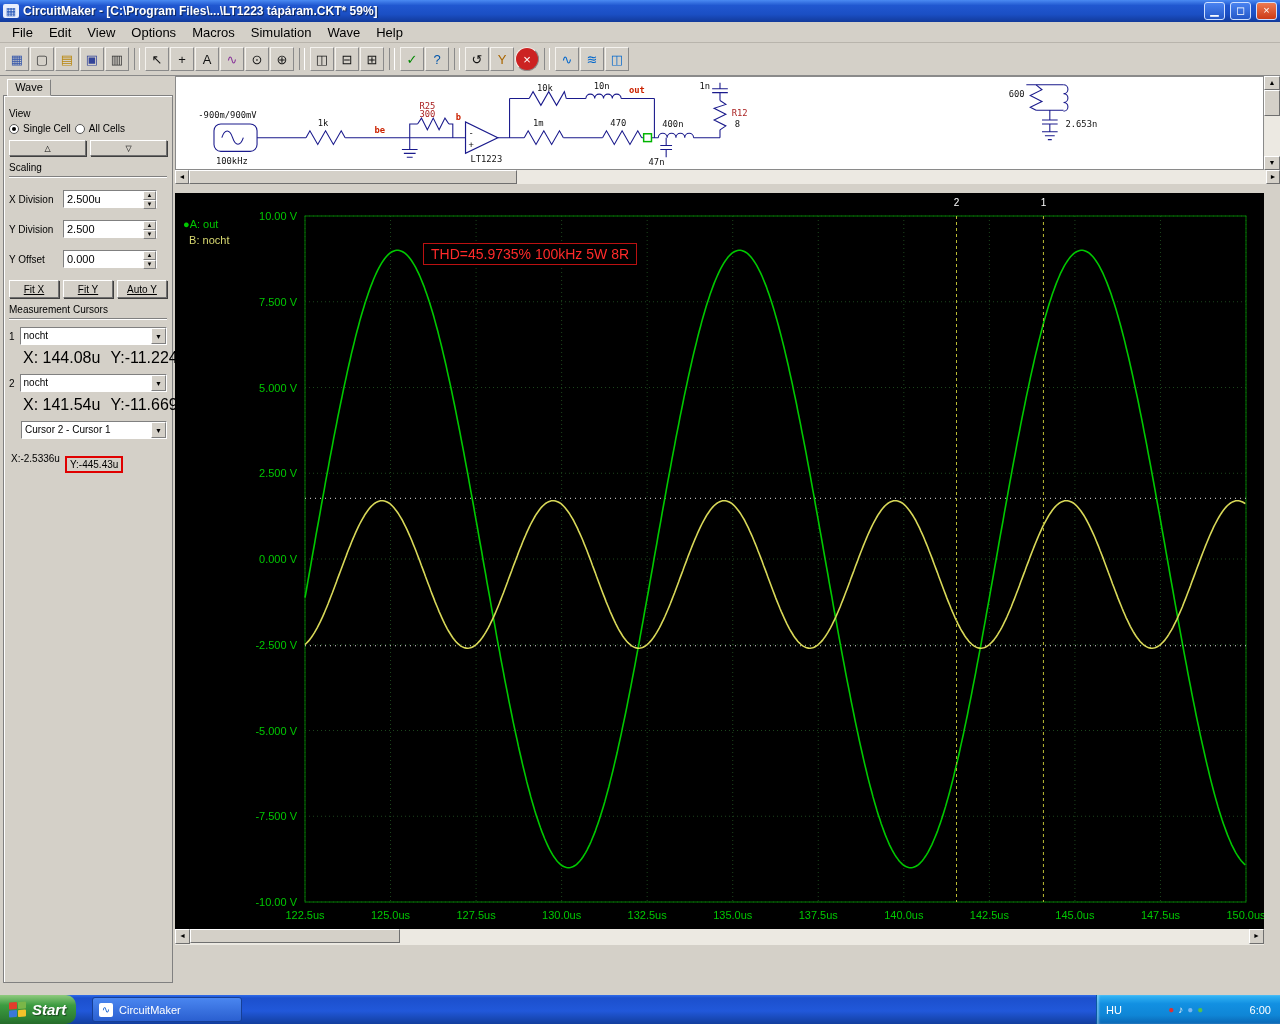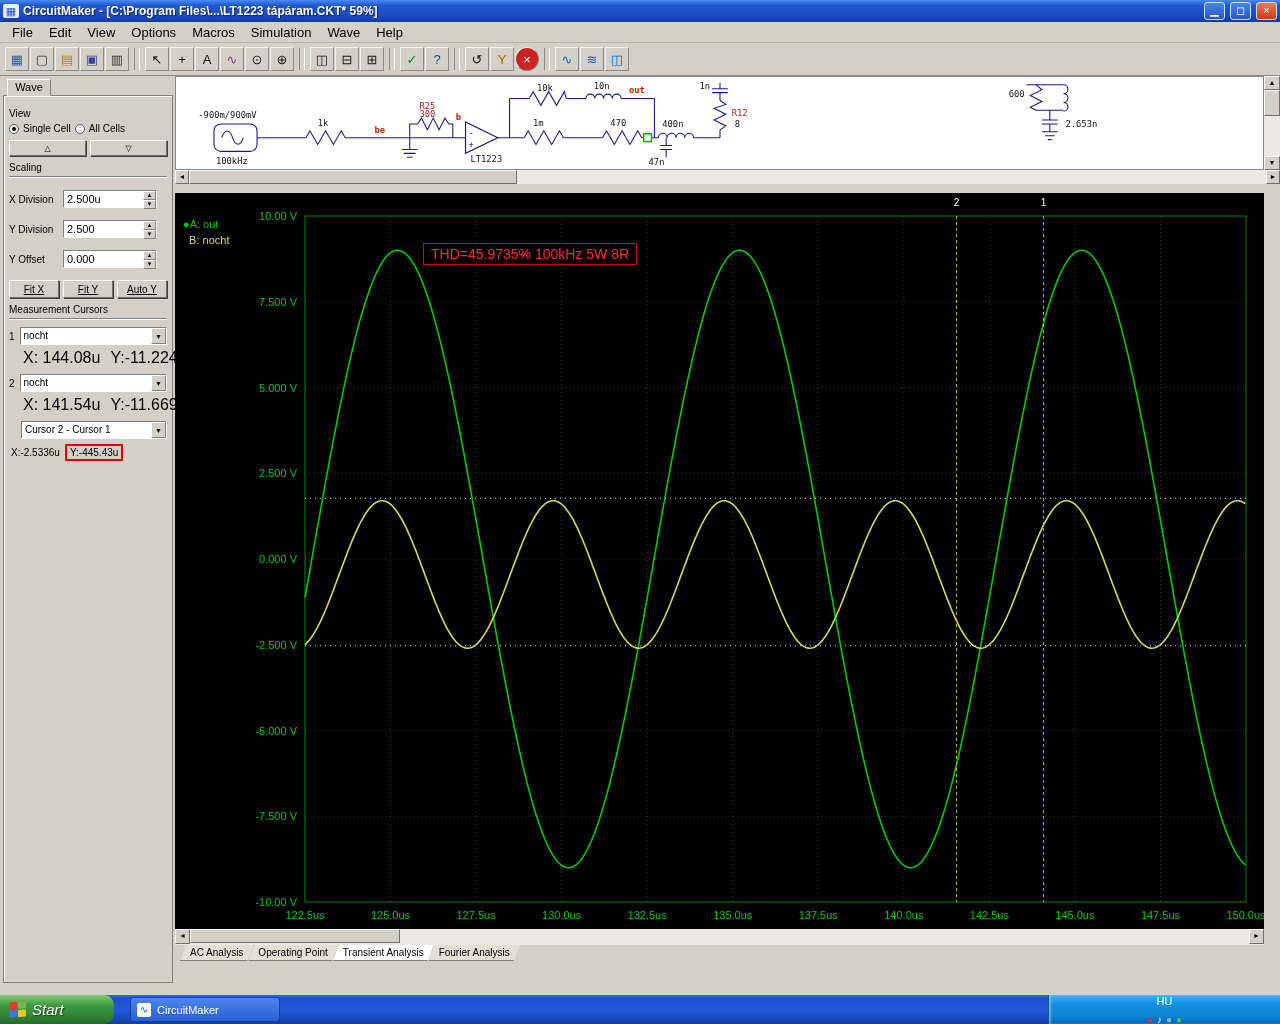--- a/index.html
+++ b/index.html
@@ -42,21 +42,21 @@
   .sb{flex:1;font-size:6px;line-height:7px;text-align:center;background:#d4d0c8;border:1px solid;border-color:#fff #808080 #808080 #fff;}
   .fit-row{display:flex;gap:4px;margin:7px 0 2px;}
   .fit-btn{flex:1;height:18px;text-decoration:underline;}
   .cursor-row{display:flex;align-items:center;gap:5px;margin-top:7px;font-size:10px;}
   .combo{display:flex;height:18px;flex:1;border:1px solid;border-color:#808080 #fff #fff #808080;background:#fff;}
   .combo-val{flex:1;font-size:10px;padding:2px 3px;white-space:nowrap;overflow:hidden;}
   .combo-btn{width:15px;background:#d4d0c8;border:1px solid;border-color:#fff #808080 #808080 #fff;font-size:7px;display:flex;align-items:center;justify-content:center;}
   .readout{font-size:16px;margin:4px 0 0 14px;white-space:nowrap;display:flex;}
   .readout .ry{margin-left:10px;}
   .diff-readout{display:flex;align-items:center;margin:5px 0 0 2px;font-size:10px;}
-  .red-box{border:2px solid #e00000;padding:1px 3px;margin-left:5px;}
+  .red-box{border:2px solid #e00000;padding:1px 3px;margin-left:5px;margin-top:12px;}
 
   
   #right{flex:1;display:flex;flex-direction:column;}
   #schem-row{display:flex;height:94px;}
   #schematic{width:1089px;height:94px;background:#fff;border:1px solid #8a8a8a;flex:0 0 auto;}
   #schematic path,#schematic polyline{stroke:#1a1a8c;fill:none;stroke-width:1.1;}
   #schematic .opamp{stroke:#1a1a8c;fill:none;stroke-width:1.2;}
   #schematic text{font-family:"DejaVu Sans Mono",monospace;font-size:9px;fill:#111;}
   #schematic .t-red{fill:#cc2200;font-weight:bold;}
   #schematic .t-ref{fill:#aa2222;}
@@ -86,26 +86,26 @@
 
   #wave-scroll-row{height:16px;display:flex;background:#ece9e2;width:1089px;}
   #wave-scroll-row .sa{width:15px;height:15px;}
   #tabs{height:18px;display:flex;align-items:flex-start;padding-left:5px;width:1089px;}
   .sheet-tab{height:16px;font-size:10px;padding:2px 10px;background:#e4e0d4;color:#000;margin-right:-5px;clip-path:polygon(6px 0,100% 0,calc(100% - 6px) 100%,0 100%);border-bottom:1px solid #808080;}
   .sheet-tab.active{background:#fff;z-index:2;position:relative;}
   #bottom-fill{flex:1;}
 
   
   #taskbar{height:29px;background:linear-gradient(180deg,#2f6ceb 0%,#1c50cd 10%,#2158da 55%,#123e9e 100%);display:flex;align-items:stretch;}
-  #start-btn{width:114px;background:linear-gradient(180deg,#8fca7e 0%,#3d9c41 35%,#2d7f33 80%,#256b2a 100%);border-radius:0 10px 10px 0;display:flex;align-items:center;gap:6px;padding-left:9px;color:#fff;font-style:italic;font-weight:normal;font-size:15px;text-shadow:1px 1px 1px rgba(0,0,0,.5);}
+  #start-btn{width:76px;background:linear-gradient(180deg,#8fca7e 0%,#3d9c41 35%,#2d7f33 80%,#256b2a 100%);border-radius:0 10px 10px 0;display:flex;align-items:center;gap:6px;padding-left:9px;color:#fff;font-style:italic;font-weight:bold;font-size:15px;text-shadow:1px 1px 1px rgba(0,0,0,.5);}
   .flag{width:17px;height:15px;display:grid;grid-template-columns:1fr 1fr;grid-template-rows:1fr 1fr;gap:1px;transform:skewY(-4deg);}
   .flag i{border-radius:1px;}
   #task-btn{margin:2px 0 2px 16px;width:150px;background:linear-gradient(#4a86f0,#2a5fd0);border-radius:3px;border:1px solid #163f96;color:#fff;font-size:11px;display:flex;align-items:center;gap:6px;padding-left:6px;}
   .task-icon{width:14px;height:14px;background:#fff;color:#0055cc;font-size:10px;line-height:14px;text-align:center;border-radius:2px;}
-  #tray{margin-left:auto;width:232px;background:linear-gradient(180deg,#35b6f5 0%,#1290e2 30%,#0f86d6 70%,#0a66b4 100%);border-left:1px solid #0a5aa0;box-shadow:inset 2px 0 2px rgba(255,255,255,.35);display:flex;align-items:center;gap:7px;padding:0 9px;color:#fff;font-size:11px;flex-direction:column;}
+  #tray{margin-left:auto;width:184px;background:linear-gradient(180deg,#35b6f5 0%,#1290e2 30%,#0f86d6 70%,#0a66b4 100%);border-left:1px solid #0a5aa0;box-shadow:inset 2px 0 2px rgba(255,255,255,.35);display:flex;align-items:center;gap:7px;padding:0 9px;color:#fff;font-size:11px;}
   #tray-icons{display:flex;gap:4px;align-items:center;flex:1;justify-content:center;}
   #tray-time{font-size:11px;}
 </style>
 </head>
 <body>
 
 <div id="titlebar">
   <span class="title-icon">▦</span>
   <span id="title-text">CircuitMaker - [C:\Program Files\...\LT1223 tápáram.CKT* 59%]</span>
   <span class="win-btn">▁</span>
@@ -388,26 +388,20 @@
       <div id="thd-box">THD=45.9735% 100kHz 5W 8R</div>
     </div>
 
     <div id="wave-scroll-row">
       <span class="sa">◄</span>
       <span class="thumb-h" style="width:210px"></span>
       <span class="track"></span>
       <span class="sa">►</span>
     </div>
 
-    <div id="tabs">
-        <span class="sheet-tab">AC Analysis</span>
-        <span class="sheet-tab">Operating Point</span>
-        <span class="sheet-tab active">Transient Analysis</span>
-        <span class="sheet-tab">Fourier Analysis</span>
-      </div>
     <div id="bottom-fill"></div>
 
   </div>
 </div>
 
 <div id="taskbar">
   <div id="start-btn">
     <span class="flag">
       <i style="background:#e23d2c"></i>
         <i style="background:#7ab648"></i>

